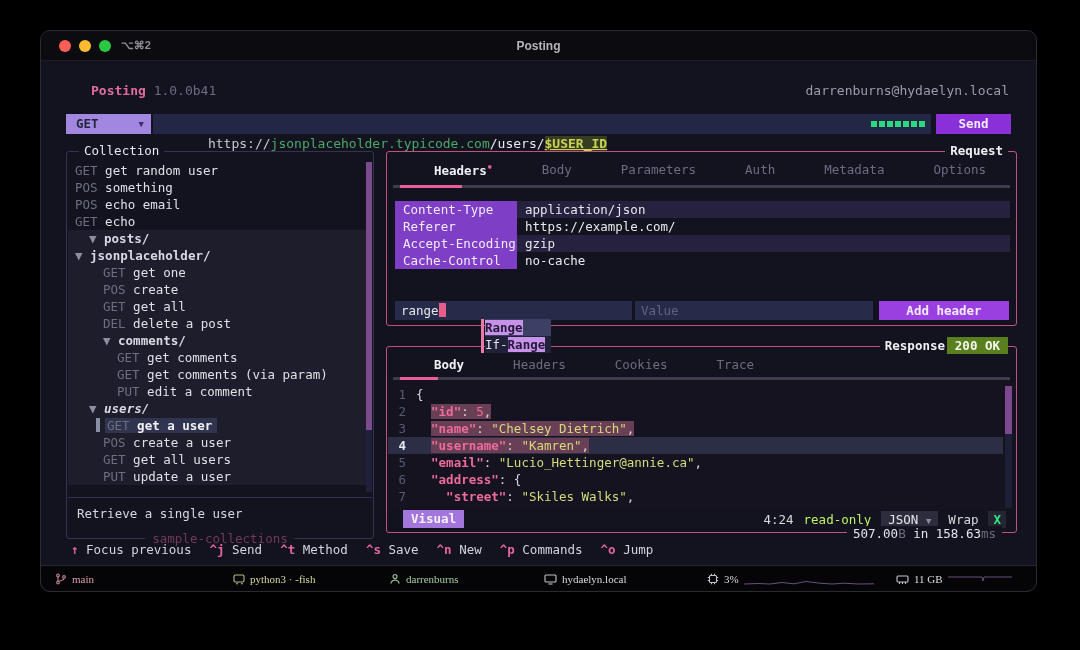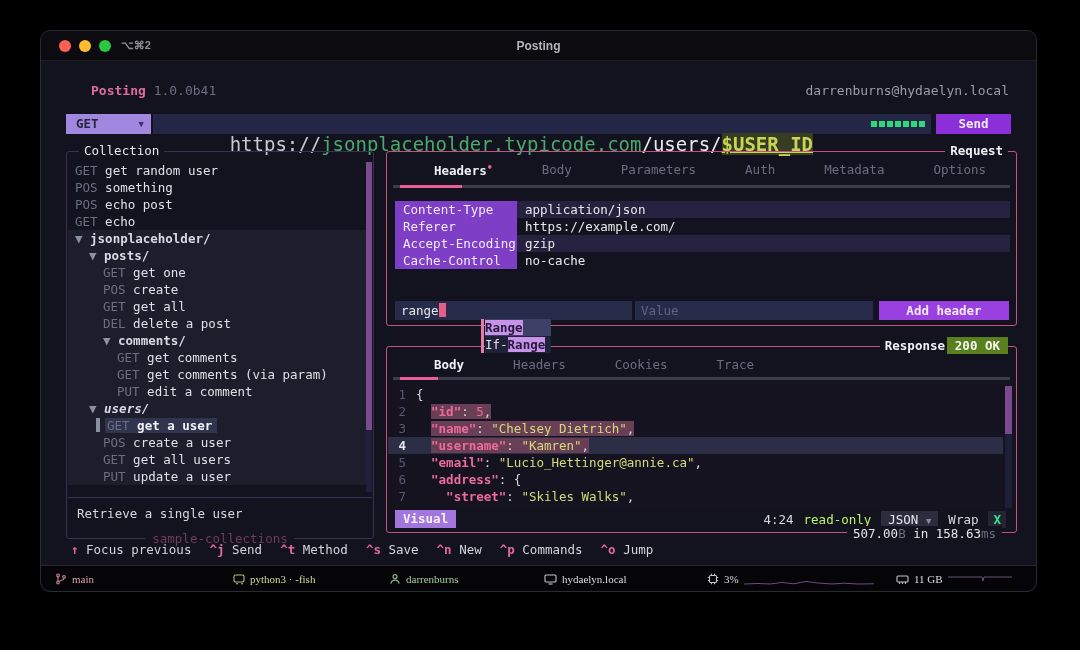--- a/index.html
+++ b/index.html
@@ -25,21 +25,21 @@
   .app-title { position:absolute; left:50px; top:52px; font-size:13px; }
   .app-title .name { color:#e06c9f; font-weight:bold; }
   .app-title .ver { color:#6a6d80; }
   .user-host { position:absolute; right:27px; top:52px; font-size:13px; color:#9b9daa; }
 
   
   .method-pill { position:absolute; left:25px; top:83px; width:85px; height:20px; background:#a287e0;
                  color:#23263c; font-weight:bold; font-size:12.5px; line-height:20px; padding-left:10px; }
   .method-pill .arrow { position:absolute; right:7px; top:0; font-size:9px; line-height:20px; color:#3d2f66; }
   .url-input { position:absolute; left:112px; top:83px; width:778px; height:20px; background:#232745;
-               font-size:19px; line-height:20px; padding-left:8px; white-space:pre; }
+               font-size:13px; line-height:20px; padding-left:8px; white-space:pre; }
   .u-scheme { color:#c8c9d4; } .u-domain { color:#4aa96c; } .u-path { color:#e8e9f0; }
   .u-var { color:#c9d455; font-weight:bold; text-decoration:underline; background:#373d22; }
   .activity { position:absolute; right:6px; top:7px; display:flex; gap:2px; }
   .activity i { width:6px; height:6px; background:#2bd97c; }
   .send-btn { position:absolute; left:895px; top:83px; width:75px; height:20px; background:#8b2fd8;
               color:#f2ecff; font-weight:bold; font-size:12.5px; line-height:20px; text-align:center; }
 
   
   .sidebar { position:absolute; left:25px; top:120px; width:308px; height:388px;
              border:1px solid #3a3150; border-radius:3px; }
@@ -119,21 +119,21 @@
   .code-line.cursorline .ln { color:#e8e8ee; font-weight:bold; }
   .tok-key { color:#ef6b9d; font-weight:bold; }
   .tok-str { color:#d3dc7a; }
   .tok-num { color:#ef6b9d; }
   .tok-pn { color:#d8d8dc; }
   .sel { background:#693f55; }
   .code-scroll { position:absolute; right:4px; top:39px; width:7px; height:122px; background:#1c1f36; }
   .code-thumb { position:absolute; top:0; left:0; width:7px; height:48px; background:#7c4890; }
 
   .resp-footer { position:absolute; left:8px; right:10px; top:163px; height:18px; font-size:12.5px; }
-  .mode-badge { position:absolute; left:0; top:0; background:#a276dd; color:#f6f0ff; font-weight:bold;
+  .mode-badge { position:absolute; left:8px; top:0; background:#a276dd; color:#f6f0ff; font-weight:bold;
                 padding:0 8px; height:18px; line-height:18px; }
   .rf-right { position:absolute; right:0; top:0; display:flex; gap:10px; align-items:center; height:18px; }
   .rf-pos { color:#d8d8de; } .rf-ro { color:#bef264;text-align:right; }
   .lang-badge { background:#2c2c3c; color:#e6e6ec; padding:0 7px; height:17px; line-height:17px; }
   .lang-badge .arrow { color:#8a8a96; font-size:9px; }
   .wrap-label { color:#d8d8de; }
   .wrap-x { background:#252532; color:#2ee88a; font-weight:bold; padding:0 5px; height:17px; line-height:17px; }
   .resp-stats { position:absolute; bottom:-9px; right:14px; background:#13131f; padding:0 6px;
                 font-size:12.5px; color:#e4e4ea; white-space:pre; }
   .resp-stats .dim { color:#6a6d80; }
@@ -188,24 +188,24 @@
       <span class="activity"><i></i><i></i><i></i><i></i><i></i><i></i><i></i></span>
     </div>
     <div class="send-btn">Send</div>
 
     <div class="sidebar">
       <span class="panel-label">Collection</span>
       <div class="tree-expanded-bg"></div>
       <div class="tree" id="tree">
           <div class="tree-row" style="padding-left: 7px;"><span><span class="t-method">GET </span><span class="t-name">get random user</span></span></div>
           <div class="tree-row" style="padding-left: 7px;"><span><span class="t-method">POS </span><span class="t-name">something</span></span></div>
-          <div class="tree-row" style="padding-left: 7px;"><span><span class="t-method">POS </span><span class="t-name">echo post</span></span></div>
+          <div class="tree-row" style="padding-left: 7px;"><span><span class="t-method">POS </span><span class="t-name">echo email</span></span></div>
           <div class="tree-row" style="padding-left: 7px;"><span><span class="t-method">GET </span><span class="t-name">echo</span></span></div>
+          <div class="tree-row" style="padding-left: 21px;"><span><span class="t-arrow">▼ </span><span class="t-folder">posts/</span></span></div>
           <div class="tree-row" style="padding-left: 7px;"><span><span class="t-arrow">▼ </span><span class="t-folder">jsonplaceholder/</span></span></div>
-          <div class="tree-row" style="padding-left: 21px;"><span><span class="t-arrow">▼ </span><span class="t-folder">posts/</span></span></div>
           <div class="tree-row" style="padding-left: 35px;"><span><span class="t-method">GET </span><span class="t-name">get one</span></span></div>
           <div class="tree-row" style="padding-left: 35px;"><span><span class="t-method">POS </span><span class="t-name">create</span></span></div>
           <div class="tree-row" style="padding-left: 35px;"><span><span class="t-method">GET </span><span class="t-name">get all</span></span></div>
           <div class="tree-row" style="padding-left: 35px;"><span><span class="t-method">DEL </span><span class="t-name">delete a post</span></span></div>
           <div class="tree-row" style="padding-left: 35px;"><span><span class="t-arrow">▼ </span><span class="t-folder">comments/</span></span></div>
           <div class="tree-row" style="padding-left: 49px;"><span><span class="t-method">GET </span><span class="t-name">get comments</span></span></div>
           <div class="tree-row" style="padding-left: 49px;"><span><span class="t-method">GET </span><span class="t-name">get comments (via param)</span></span></div>
           <div class="tree-row" style="padding-left: 49px;"><span><span class="t-method">PUT </span><span class="t-name">edit a comment</span></span></div>
           <div class="tree-row" style="padding-left: 21px; font-style: italic;"><span><span class="t-arrow">▼ </span><span class="t-folder">users/</span></span></div>
           <div class="tree-row selected" style="padding-left: 28px;"><span class="selbar"></span><span class="selbg"><span class="t-method">GET </span><span class="t-name">get a user</span></span></div>

